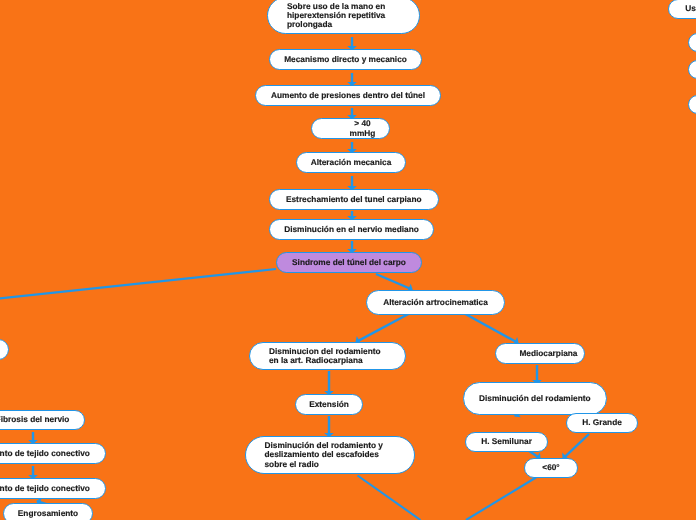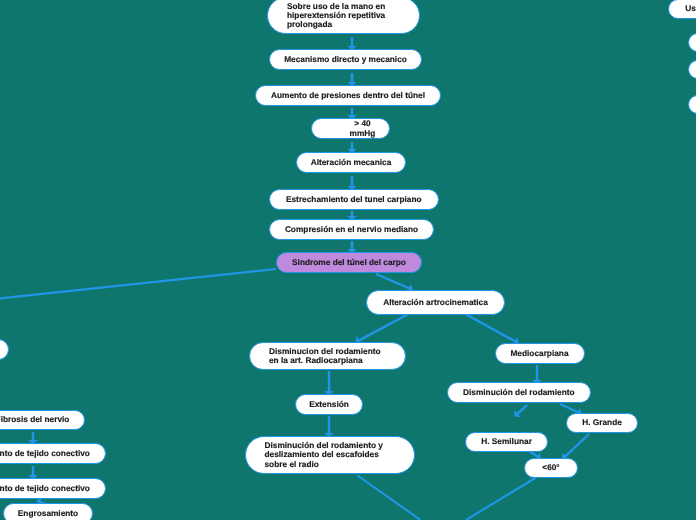--- a/index.html
+++ b/index.html
@@ -3,21 +3,21 @@
 <meta charset="utf-8">
 <title>Mapa conceptual</title>
 <style>
   html,body{margin:0;padding:0;}
   body{
     width:696px;height:520px;overflow:hidden;background:#ffffff;
     font-family:"Liberation Sans",sans-serif;
     -webkit-font-smoothing:antialiased;
     text-rendering:geometricPrecision;
   }
-  #canvas{position:relative;width:696px;height:520px;overflow:hidden;background:#0f766e;}
+  #canvas{position:relative;width:696px;height:520px;overflow:hidden;background:#f97316;}
   #edges{position:absolute;left:0;top:0;width:696px;height:520px;}
   .node{
     position:absolute;box-sizing:border-box;
     border:1.4px solid #2196e8;
     background:#ffffff;
     border-radius:999px;
     display:flex;align-items:center;justify-content:center;
     text-align:center;
     color:#1a1a1a;
     font-weight:bold;
@@ -122,31 +122,31 @@
     </svg>
   <div id="nodes">
       <div class="node" style="left: 267px; top: -3px; width: 153px; height: 37px; text-align: left; justify-content: flex-start; padding-left: 19px;"><span>Sobre uso de la mano en
 hiperextensión repetitiva
 prolongada</span></div>
       <div class="node" style="left: 269px; top: 49px; width: 153px; height: 21px;"><span>Mecanismo directo y mecanico</span></div>
       <div class="node" style="left: 255px; top: 85px; width: 186px; height: 21px;"><span>Aumento de presiones dentro del túnel</span></div>
       <div class="node" style="left: 311px; top: 118px; width: 79px; height: 21px; padding-left: 30px;"><span>&gt; 40 mmHg</span></div>
       <div class="node" style="left: 296px; top: 152px; width: 110px; height: 21px;"><span>Alteración mecanica</span></div>
       <div class="node" style="left: 269px; top: 189px; width: 169.5px; height: 21px;"><span>Estrechamiento del tunel carpiano</span></div>
-      <div class="node" style="left: 269px; top: 219px; width: 165px; height: 21px;"><span>Compresión en el nervio mediano</span></div>
+      <div class="node" style="left: 269px; top: 219px; width: 165px; height: 21px;"><span>Disminución en el nervio mediano</span></div>
       <div class="node accent" style="left: 276px; top: 252px; width: 146px; height: 20.5px;"><span>Sindrome del túnel del carpo</span></div>
       <div class="node" style="left: 366px; top: 290px; width: 139px; height: 25px;"><span>Alteración artrocinematica</span></div>
       <div class="node" style="left: 249px; top: 342px; width: 157px; height: 28px; text-align: left; justify-content: flex-start; padding-left: 19px;"><span>Disminucion del rodamiento
 en la art. Radiocarpiana</span></div>
       <div class="node" style="left: 295px; top: 394px; width: 68px; height: 21px;"><span>Extensión</span></div>
       <div class="node" style="left: 244.5px; top: 436px; width: 170.5px; height: 38px; text-align: left; justify-content: center; padding-left: 19px;"><span>Disminución del rodamiento y
 deslizamiento del escafoides
 sobre el radio</span></div>
-      <div class="node" style="left: 494.5px; top: 343px; width: 90px; height: 21px;"><span>Mediocarpiana</span></div>
-      <div class="node" style="left: 447px; top: 382px; width: 143.5px; height: 21px;"><span>Disminución del rodamiento</span></div>
+      <div class="node" style="left: 494.5px; top: 343px; width: 90px; height: 21px; text-align: right;"><span>Mediocarpiana</span></div>
+      <div class="node" style="left: 463px; top: 382px; width: 143.5px; height: 33px;"><span>Disminución del rodamiento</span></div>
       <div class="node" style="left: 465px; top: 416px; width: 83px; height: 20px; margin-top: 16px;"><span>H. Semilunar</span></div>
       <div class="node" style="left: 566px; top: 413px; width: 72px; height: 20px; border-radius: 10px;"><span>H. Grande</span></div>
       <div class="node" style="left: 524px; top: 458px; width: 54px; height: 20px;"><span>&lt;60°</span></div>
       <div class="node" style="left: 668px; top: -1px; width: 50px; height: 19.5px;"><span>Uso</span></div>
       <div class="node" style="left: 688px; top: 33px; width: 60px; height: 18.5px;"><span></span></div>
       <div class="node" style="left: 688px; top: 60px; width: 60px; height: 18.5px;"><span></span></div>
       <div class="node" style="left: 688px; top: 95px; width: 60px; height: 18.5px;"><span></span></div>
       <div class="node" style="left: -75px; top: 339px; width: 84px; height: 21px;"><span></span></div>
       <div class="node" style="left: -20px; top: 410px; width: 105px; height: 20px;"><span>Fibrosis del nervio</span></div>
       <div class="node" style="left: -64px; top: 443px; width: 170px; height: 21px;"><span>Engrosamiento de tejido conectivo</span></div>

